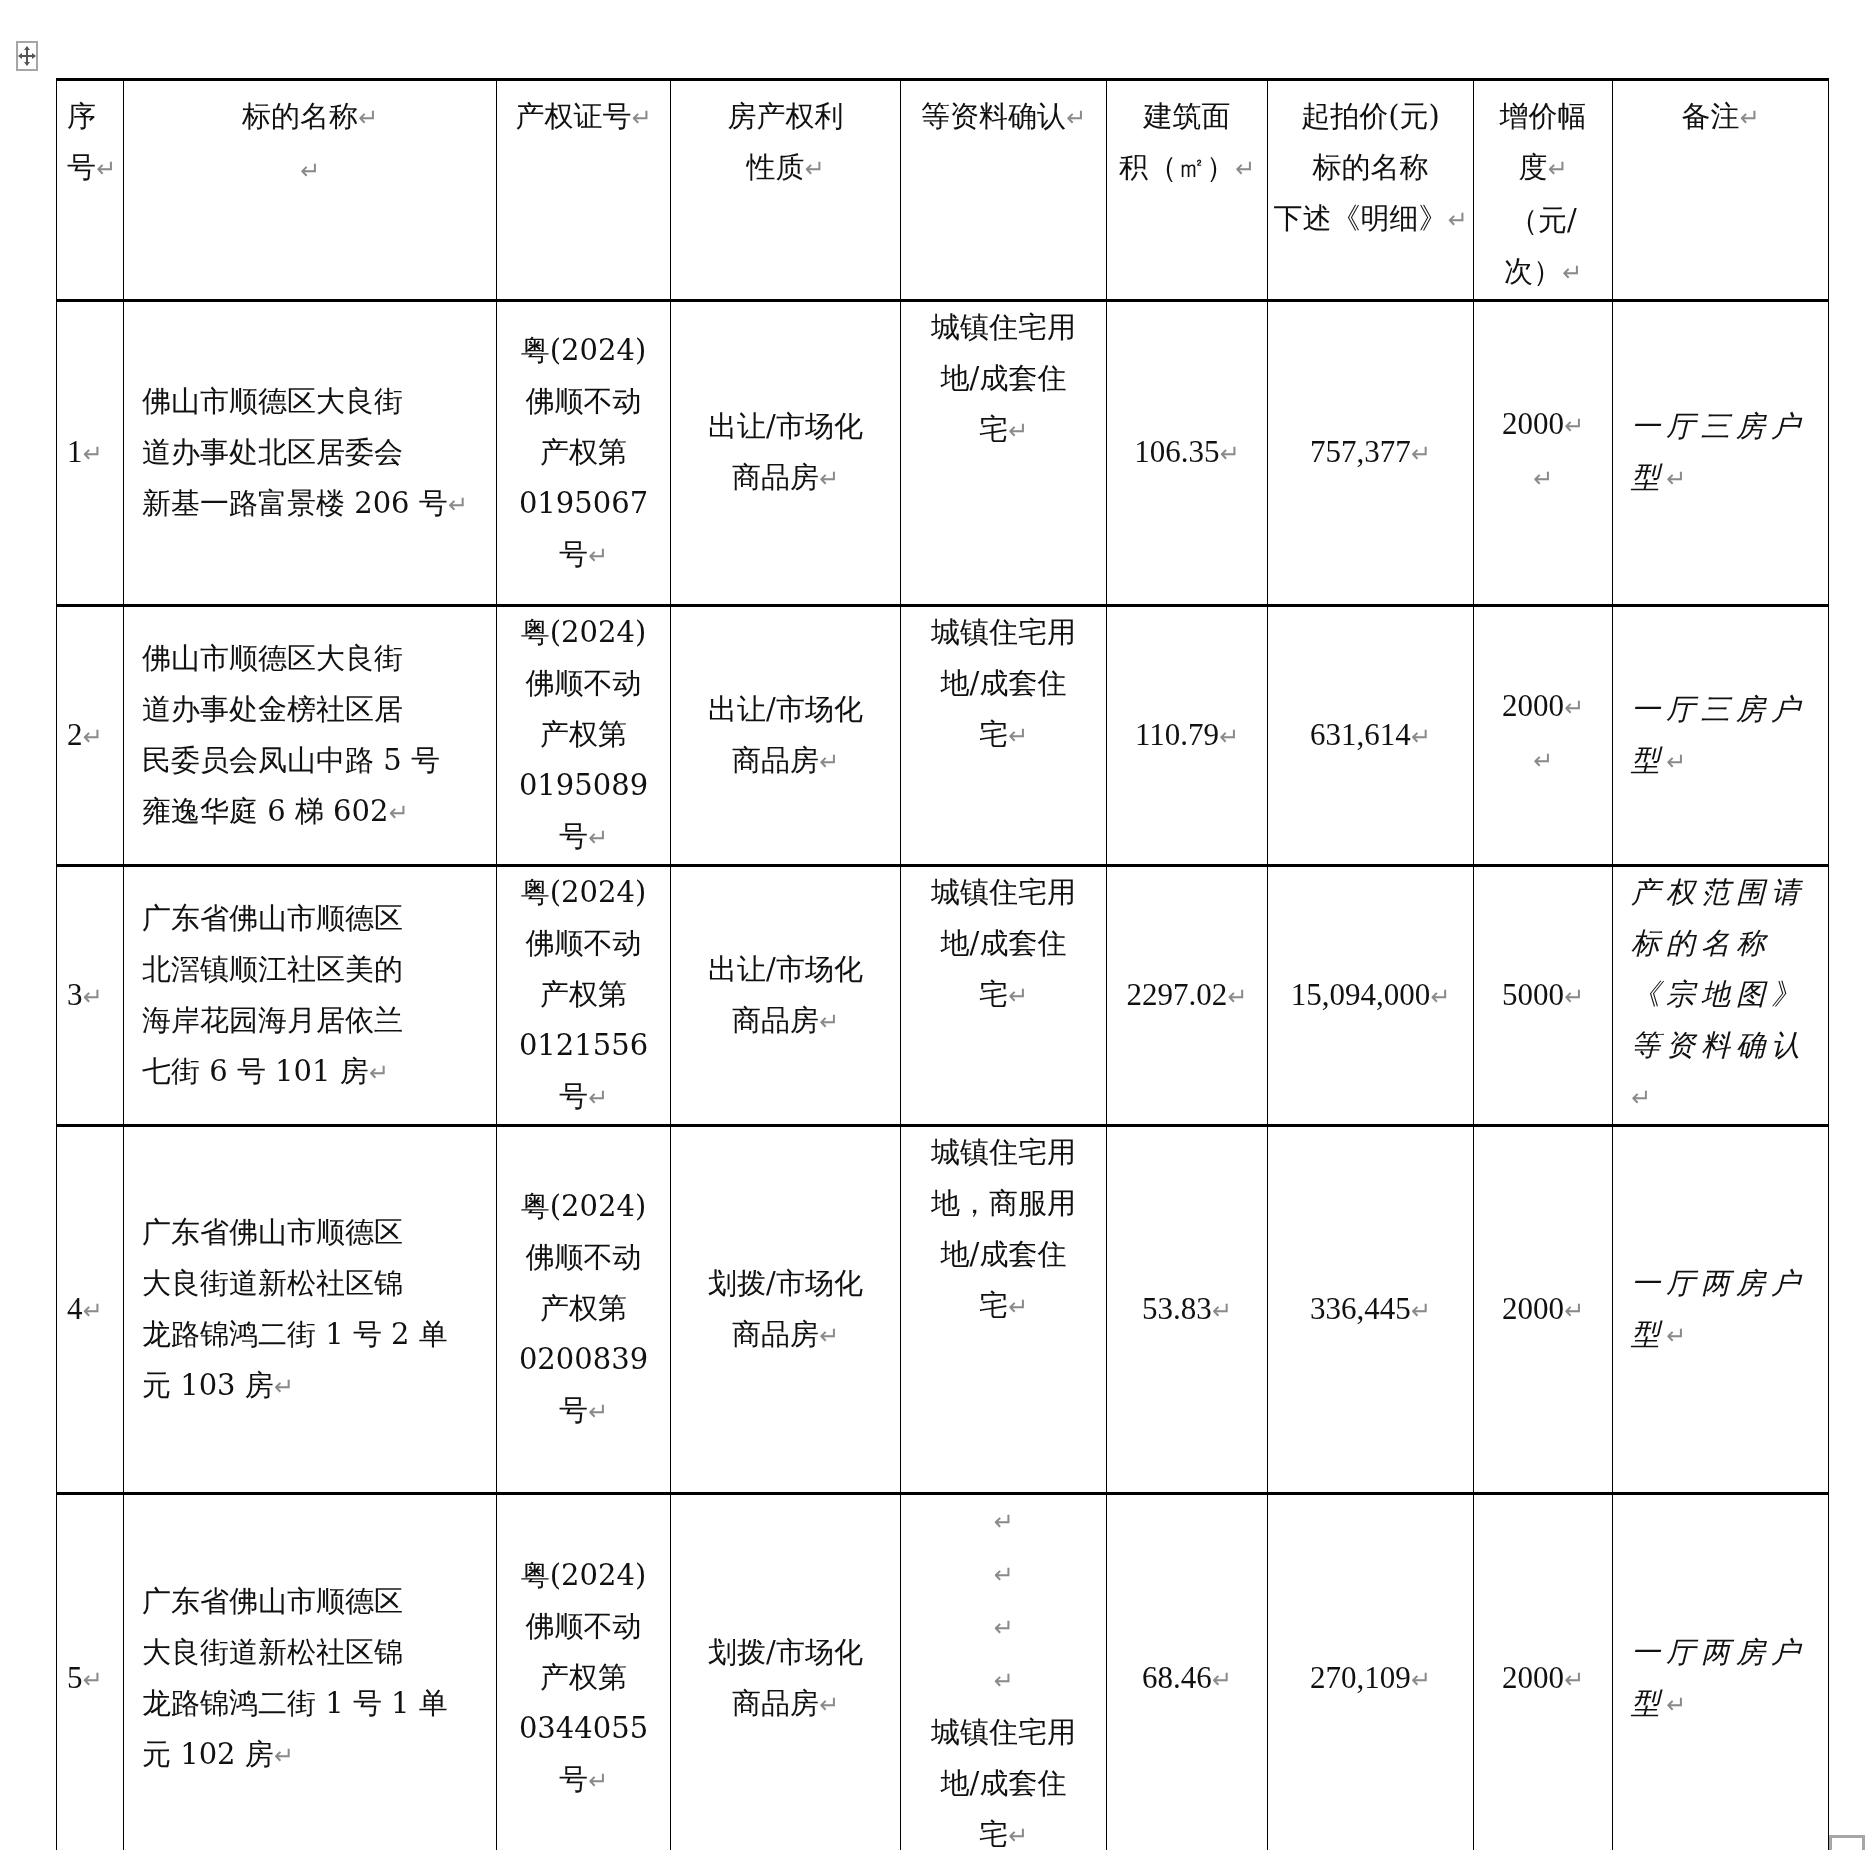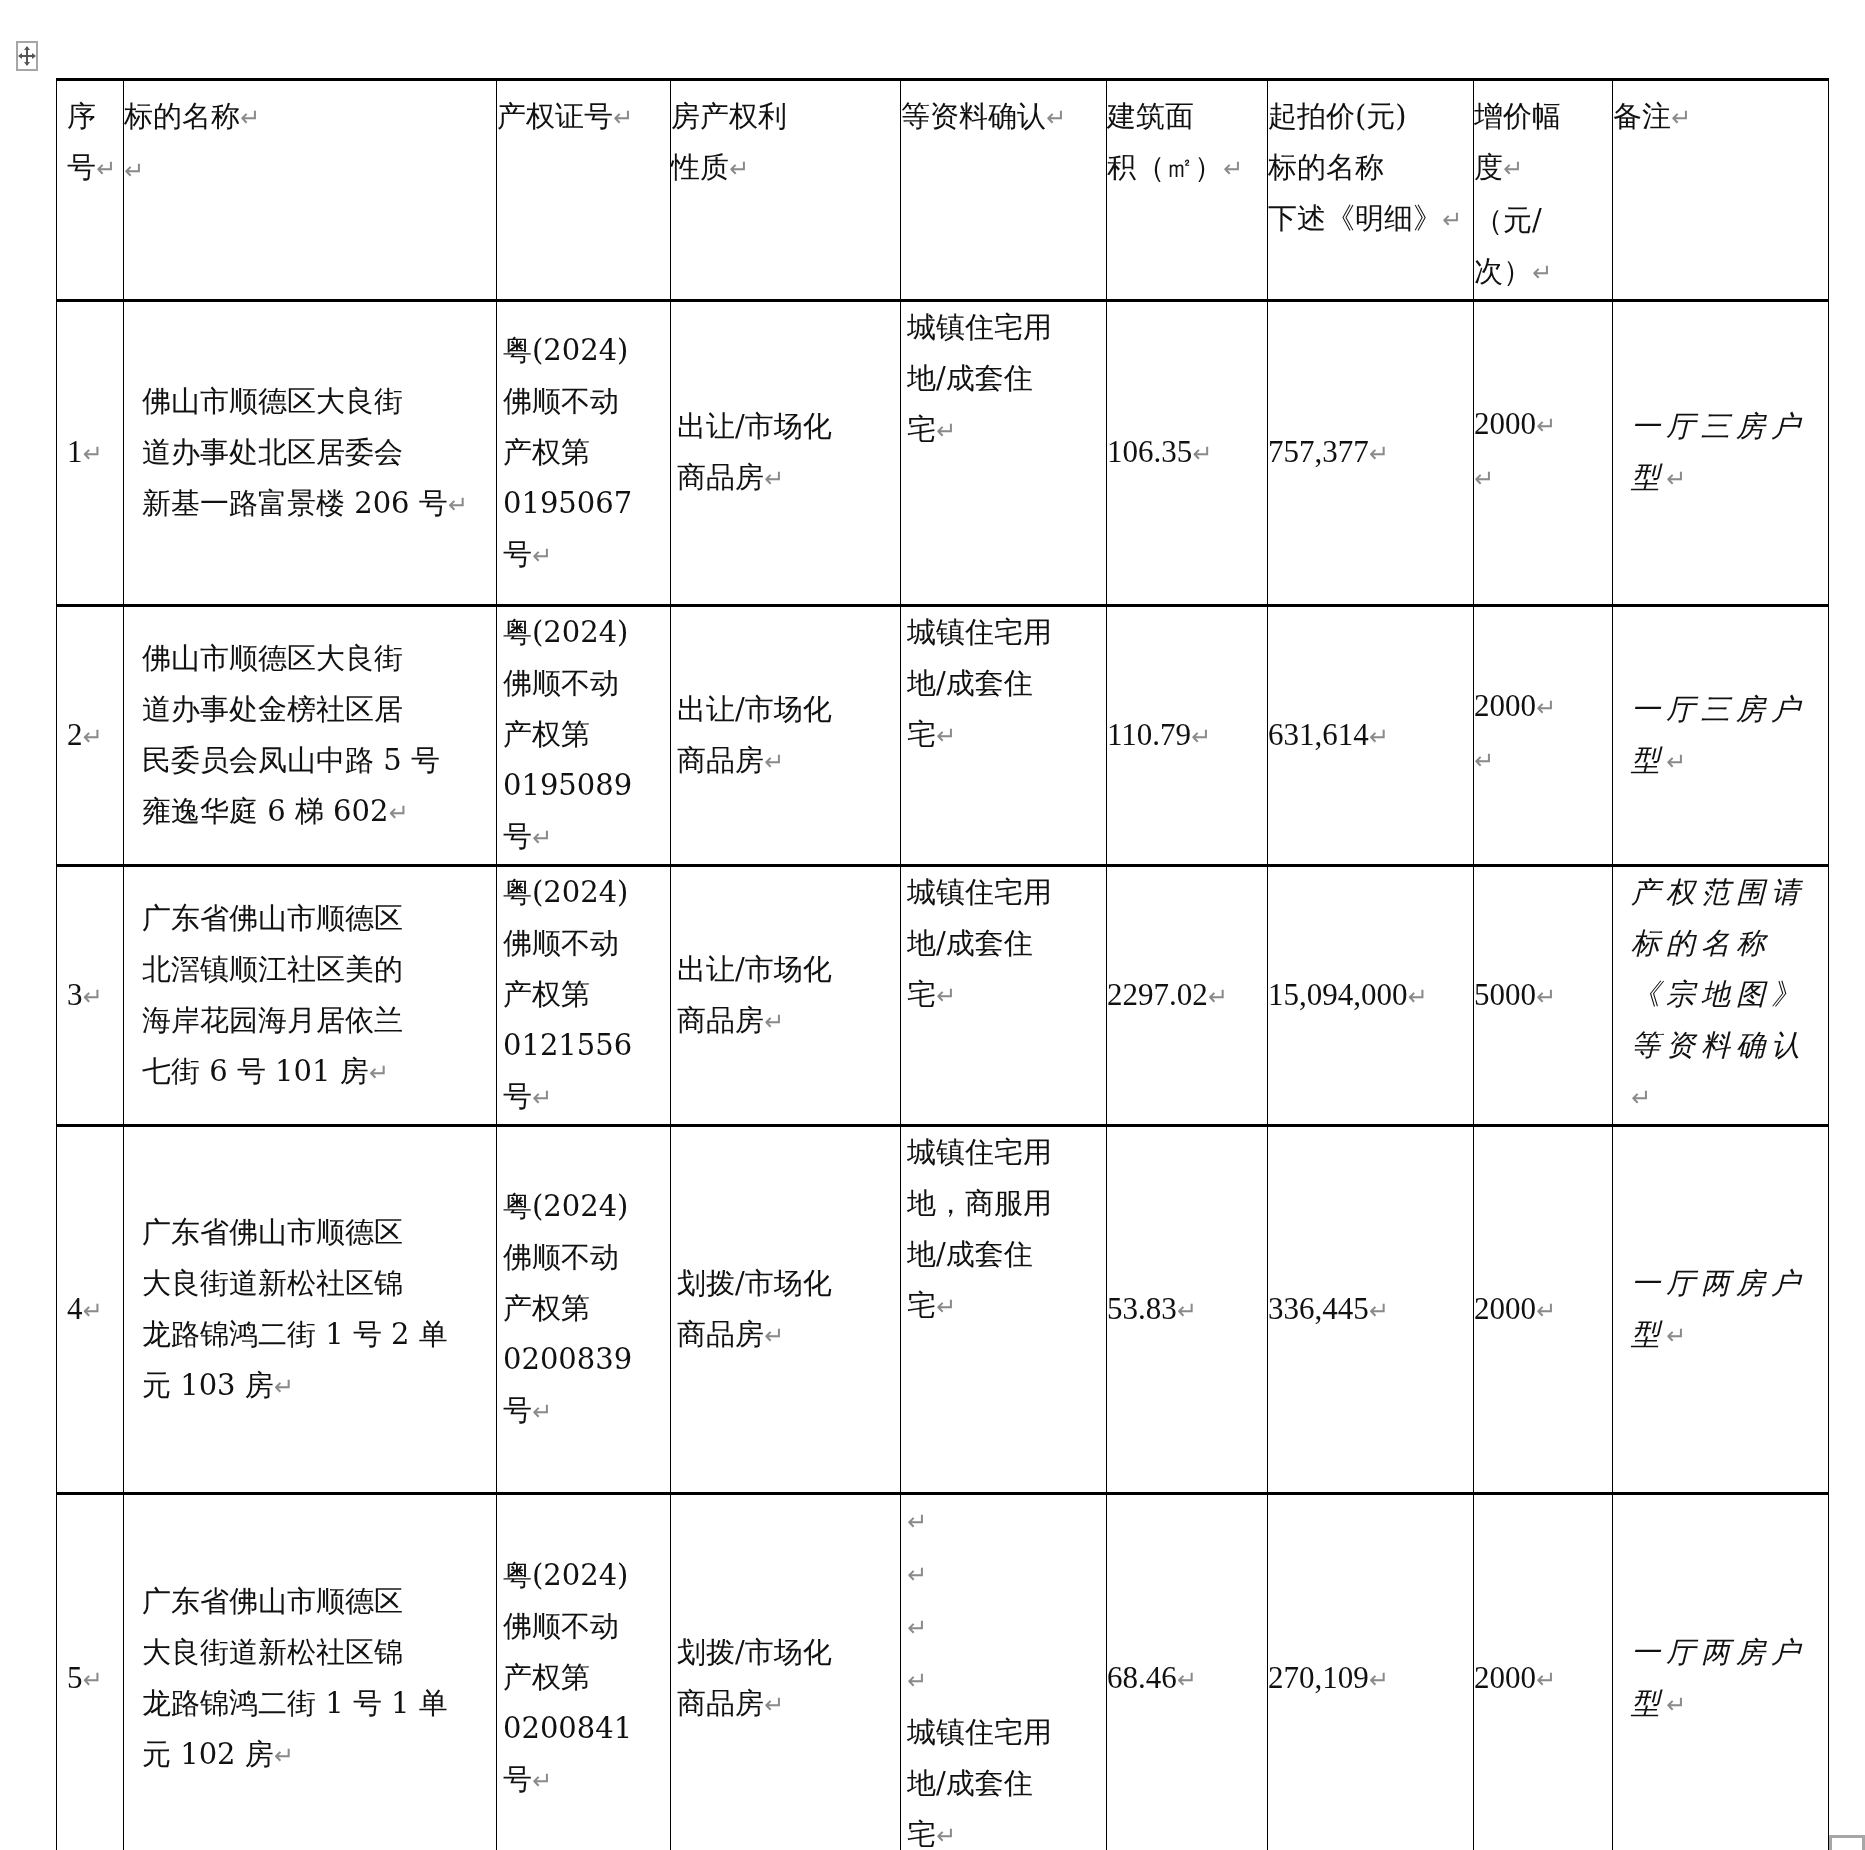--- a/index.html
+++ b/index.html
@@ -49,21 +49,21 @@
     table-layout: fixed;
     width: 1772px;
   }
   table.auction td, table.auction th {
     border: 1.5px solid #000000;
     padding: 0;
     font-weight: normal;
     font-size: 29px;
     line-height: 51px;
     vertical-align: middle;
-    text-align: left;
+    text-align: center;
     word-break: break-all;
   }
   table.auction tr.head th {
     vertical-align: top;
     padding-top: 10px;
     border-bottom: 3px solid #000;
   }
   table.auction tr.row td {
     border-bottom: 3px solid #000;
   }
@@ -242,21 +242,21 @@
         <td>
           <div class="stack">
             <span class="line"><span class="num">2000</span><span class="pm">↵</span></span>
           </div>
         </td>
         <td class="left remark"><div class="stack cell-inner"><span class="line"><span>一厅两房户</span></span><span class="line"><span>型</span><span class="pm">↵</span></span></div></td>
       </tr>
       <tr class="row" style="height: 353px;">
         <td class="left" style="padding-left: 10px;"><span style="padding-left: 0px;"><span class="num">5</span><span class="pm">↵</span></span></td>
         <td class="left"><div class="stack cell-inner"><span class="line"><span>广东省佛山市顺德区</span></span><span class="line"><span>大良街道新松社区锦</span></span><span class="line"><span>龙路锦鸿二街 1 号 1 单</span></span><span class="line"><span>元 102 房</span><span class="pm">↵</span></span></div></td>
-        <td><div class="stack cell-inner"><span class="line"><span>粤(2024)</span></span><span class="line"><span>佛顺不动</span></span><span class="line"><span>产权第</span></span><span class="line"><span>0200841</span></span><span class="line"><span>号</span><span class="pm">↵</span></span></div></td>
+        <td><div class="stack cell-inner"><span class="line"><span>粤(2024)</span></span><span class="line"><span>佛顺不动</span></span><span class="line"><span>产权第</span></span><span class="line"><span>0344055</span></span><span class="line"><span>号</span><span class="pm">↵</span></span></div></td>
         <td><div class="stack cell-inner"><span class="line"><span>划拨/市场化</span></span><span class="line"><span>商品房</span><span class="pm">↵</span></span></div></td>
         <td style="vertical-align: top;"><div class="stack cell-inner"><span class="line"><span class="pm">↵</span></span><span class="line"><span class="pm">↵</span></span><span class="line"><span class="pm">↵</span></span><span class="line"><span class="pm">↵</span></span><span class="line"><span>城镇住宅用</span></span><span class="line"><span>地/成套住</span></span><span class="line"><span>宅</span><span class="pm">↵</span></span></div></td>
         <td><span><span class="num">68.46</span><span class="pm">↵</span></span></td>
         <td><span><span class="num">270,109</span><span class="pm">↵</span></span></td>
         <td>
           <div class="stack">
             <span class="line"><span class="num">2000</span><span class="pm">↵</span></span>
           </div>
         </td>
         <td class="left remark"><div class="stack cell-inner"><span class="line"><span>一厅两房户</span></span><span class="line"><span>型</span><span class="pm">↵</span></span></div></td>

